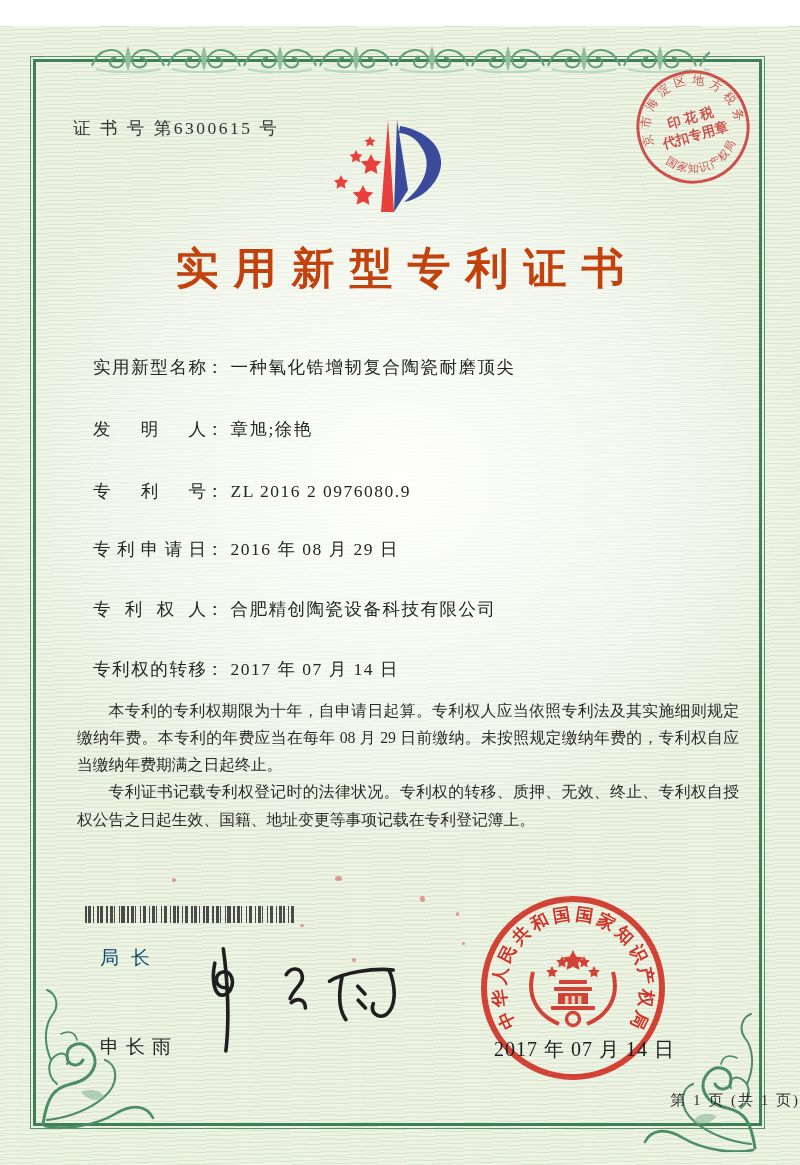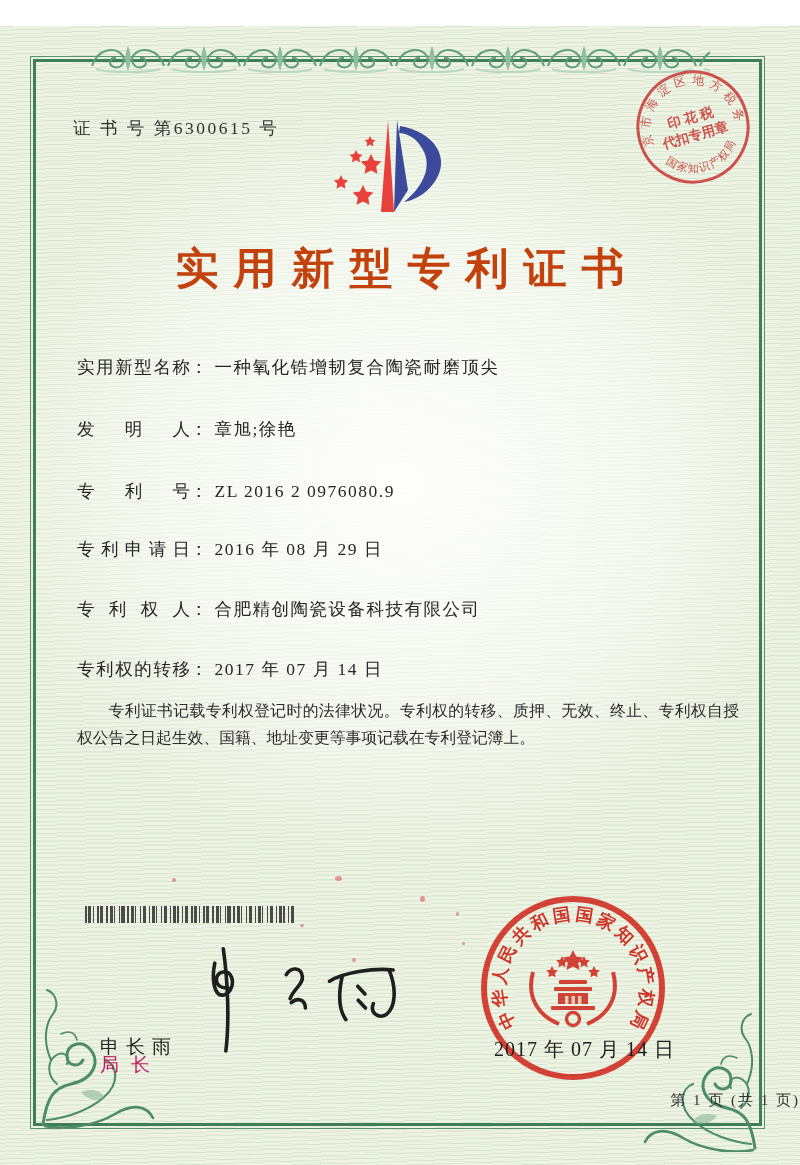--- a/index.html
+++ b/index.html
@@ -21,21 +21,21 @@
   .flourish.bl{left:35px;top:972px;}
   .flourish.br{left:633px;top:996px;transform:scaleX(-1);}
 
   .certno{position:absolute;left:73px;top:116px;font-size:17.5px;color:#333;
     letter-spacing:2.5px;text-align:right;}
   .logo{position:absolute;left:328px;top:108px;}
   .title{position:absolute;left:0;top:240px;width:100%;text-align:center;
     font-size:43px;font-weight:600;color:#c2410c;letter-spacing:15px;text-indent:15px;}
 
   .fields{position:absolute;left:77px;top:0;width:660px;}
-  .frow{position:absolute;left:0;white-space:nowrap;font-size:17.5px;color:#262626;}
+  .frow{position:absolute;left:16px;white-space:nowrap;font-size:17.5px;color:#262626;}
   .flabel{display:inline-block;width:113px;text-align:justify;text-align-last:justify;
     vertical-align:bottom;}
   .fcolon{display:inline-block;}
   .fvalue{margin-left:7px;letter-spacing:1.5px;}
   .frow.r0{top:355px}.frow.r1{top:417px}.frow.r2{top:479px}
   .frow.r3{top:537px}.frow.r4{top:597px}.frow.r5{top:657px}
 
   .bodytext{position:absolute;left:77px;top:697px;width:662px;font-size:15.8px;
     line-height:1.72;color:#2b2b2b;text-align:justify;}
   .bodytext p{margin:0;text-indent:2em;}
@@ -43,21 +43,21 @@
   .barcode{position:absolute;left:85px;top:906px;width:212px;height:17px;
     background:
      repeating-linear-gradient(90deg,
        #2e2e2e 0 1.6px, transparent 1.6px 3.4px,
        #2e2e2e 3.4px 6.4px, transparent 6.4px 7.6px,
        #2e2e2e 7.6px 8.8px, transparent 8.8px 12.4px,
        #2e2e2e 12.4px 13.6px, transparent 13.6px 15.2px,
        #2e2e2e 15.2px 18.4px, transparent 18.4px 21.2px);
     opacity:.85;}
 
-  .signer-title{position:absolute;left:100px;top:1052px;font-size:19px;color:#be185d;
+  .signer-title{position:absolute;left:100px;top:945px;font-size:19px;color:#0c4a6e;
     letter-spacing:12px;font-family:"Liberation Sans","DejaVu Sans",sans-serif;text-align:right;}
   .signer-name{position:absolute;left:100px;top:1034px;font-size:19px;color:#222;
     letter-spacing:7px;font-family:"Liberation Sans","DejaVu Sans",sans-serif;}
   .signature{position:absolute;left:192px;top:938px;transform:rotate(-2deg);}
 
   .seal{position:absolute;left:473px;top:888px;mix-blend-mode:multiply;}
   .issue-date{position:absolute;left:494px;top:1036px;font-size:20px;color:#1c1c1c;
     letter-spacing:1px;z-index:5;}
   .taxstamp{position:absolute;left:628px;top:62px;transform:rotate(-16deg);
     mix-blend-mode:multiply;opacity:.88;}
@@ -146,20 +146,21 @@
   </div>
   <div class="frow r4">
     <span class="flabel">专利权人</span><span class="fcolon">：</span><span class="fvalue">合肥精创陶瓷设备科技有限公司</span>
   </div>
   <div class="frow r5">
     <span class="flabel">专利权的转移</span><span class="fcolon">：</span><span class="fvalue">2017 年 07 月 14 日</span>
   </div>
 </div>
 
 <div class="bodytext">
+  <p>本专利的专利权期限为十年，自申请日起算。专利权人应当依照专利法及其实施细则规定缴纳年费。本专利的年费应当在每年 08 月 29 日前缴纳。未按照规定缴纳年费的，专利权自应当缴纳年费期满之日起终止。</p>
   <p>专利证书记载专利权登记时的法律状况。专利权的转移、质押、无效、终止、专利权自授权公告之日起生效、国籍、地址变更等事项记载在专利登记簿上。</p>
 </div>
 
 <div class="barcode"></div>
 
 <div class="signer-title">局长</div>
 <div class="signer-name">申长雨</div>
 
 <svg class="signature" width="230" height="115" viewBox="0 0 230 115">
   <g fill="none" stroke="#1f1f1f" stroke-width="3.6" stroke-linecap="round">

